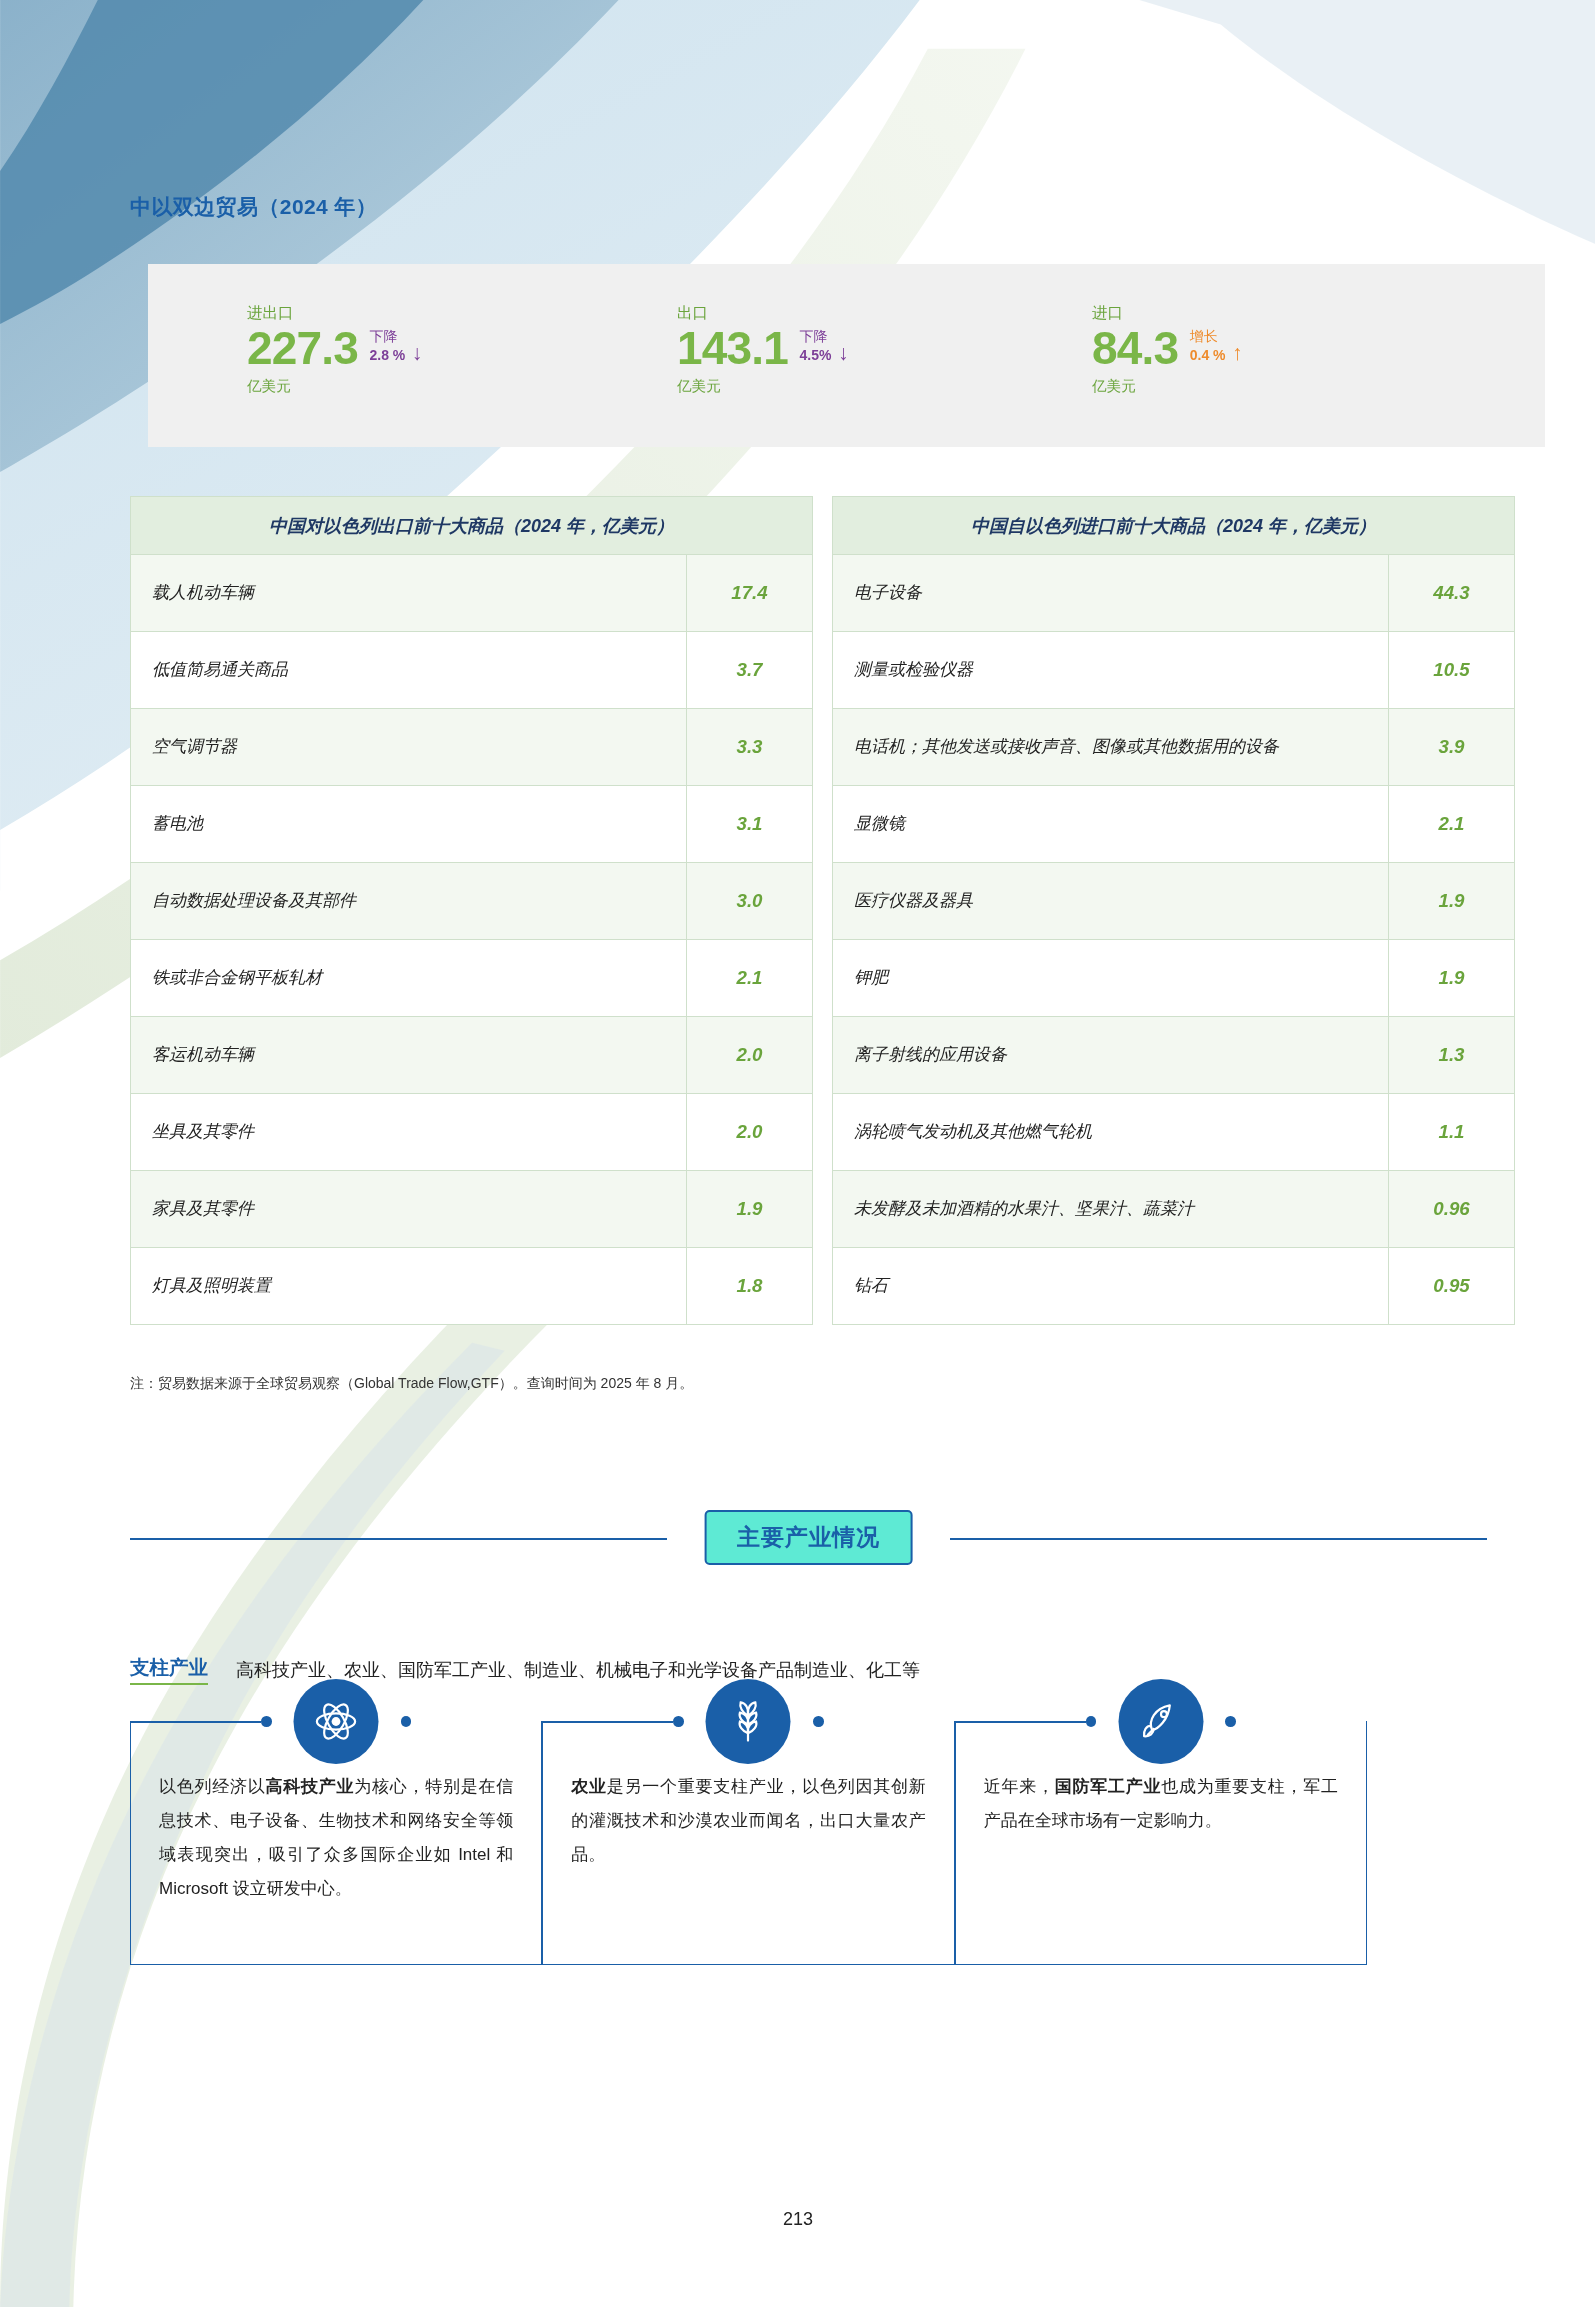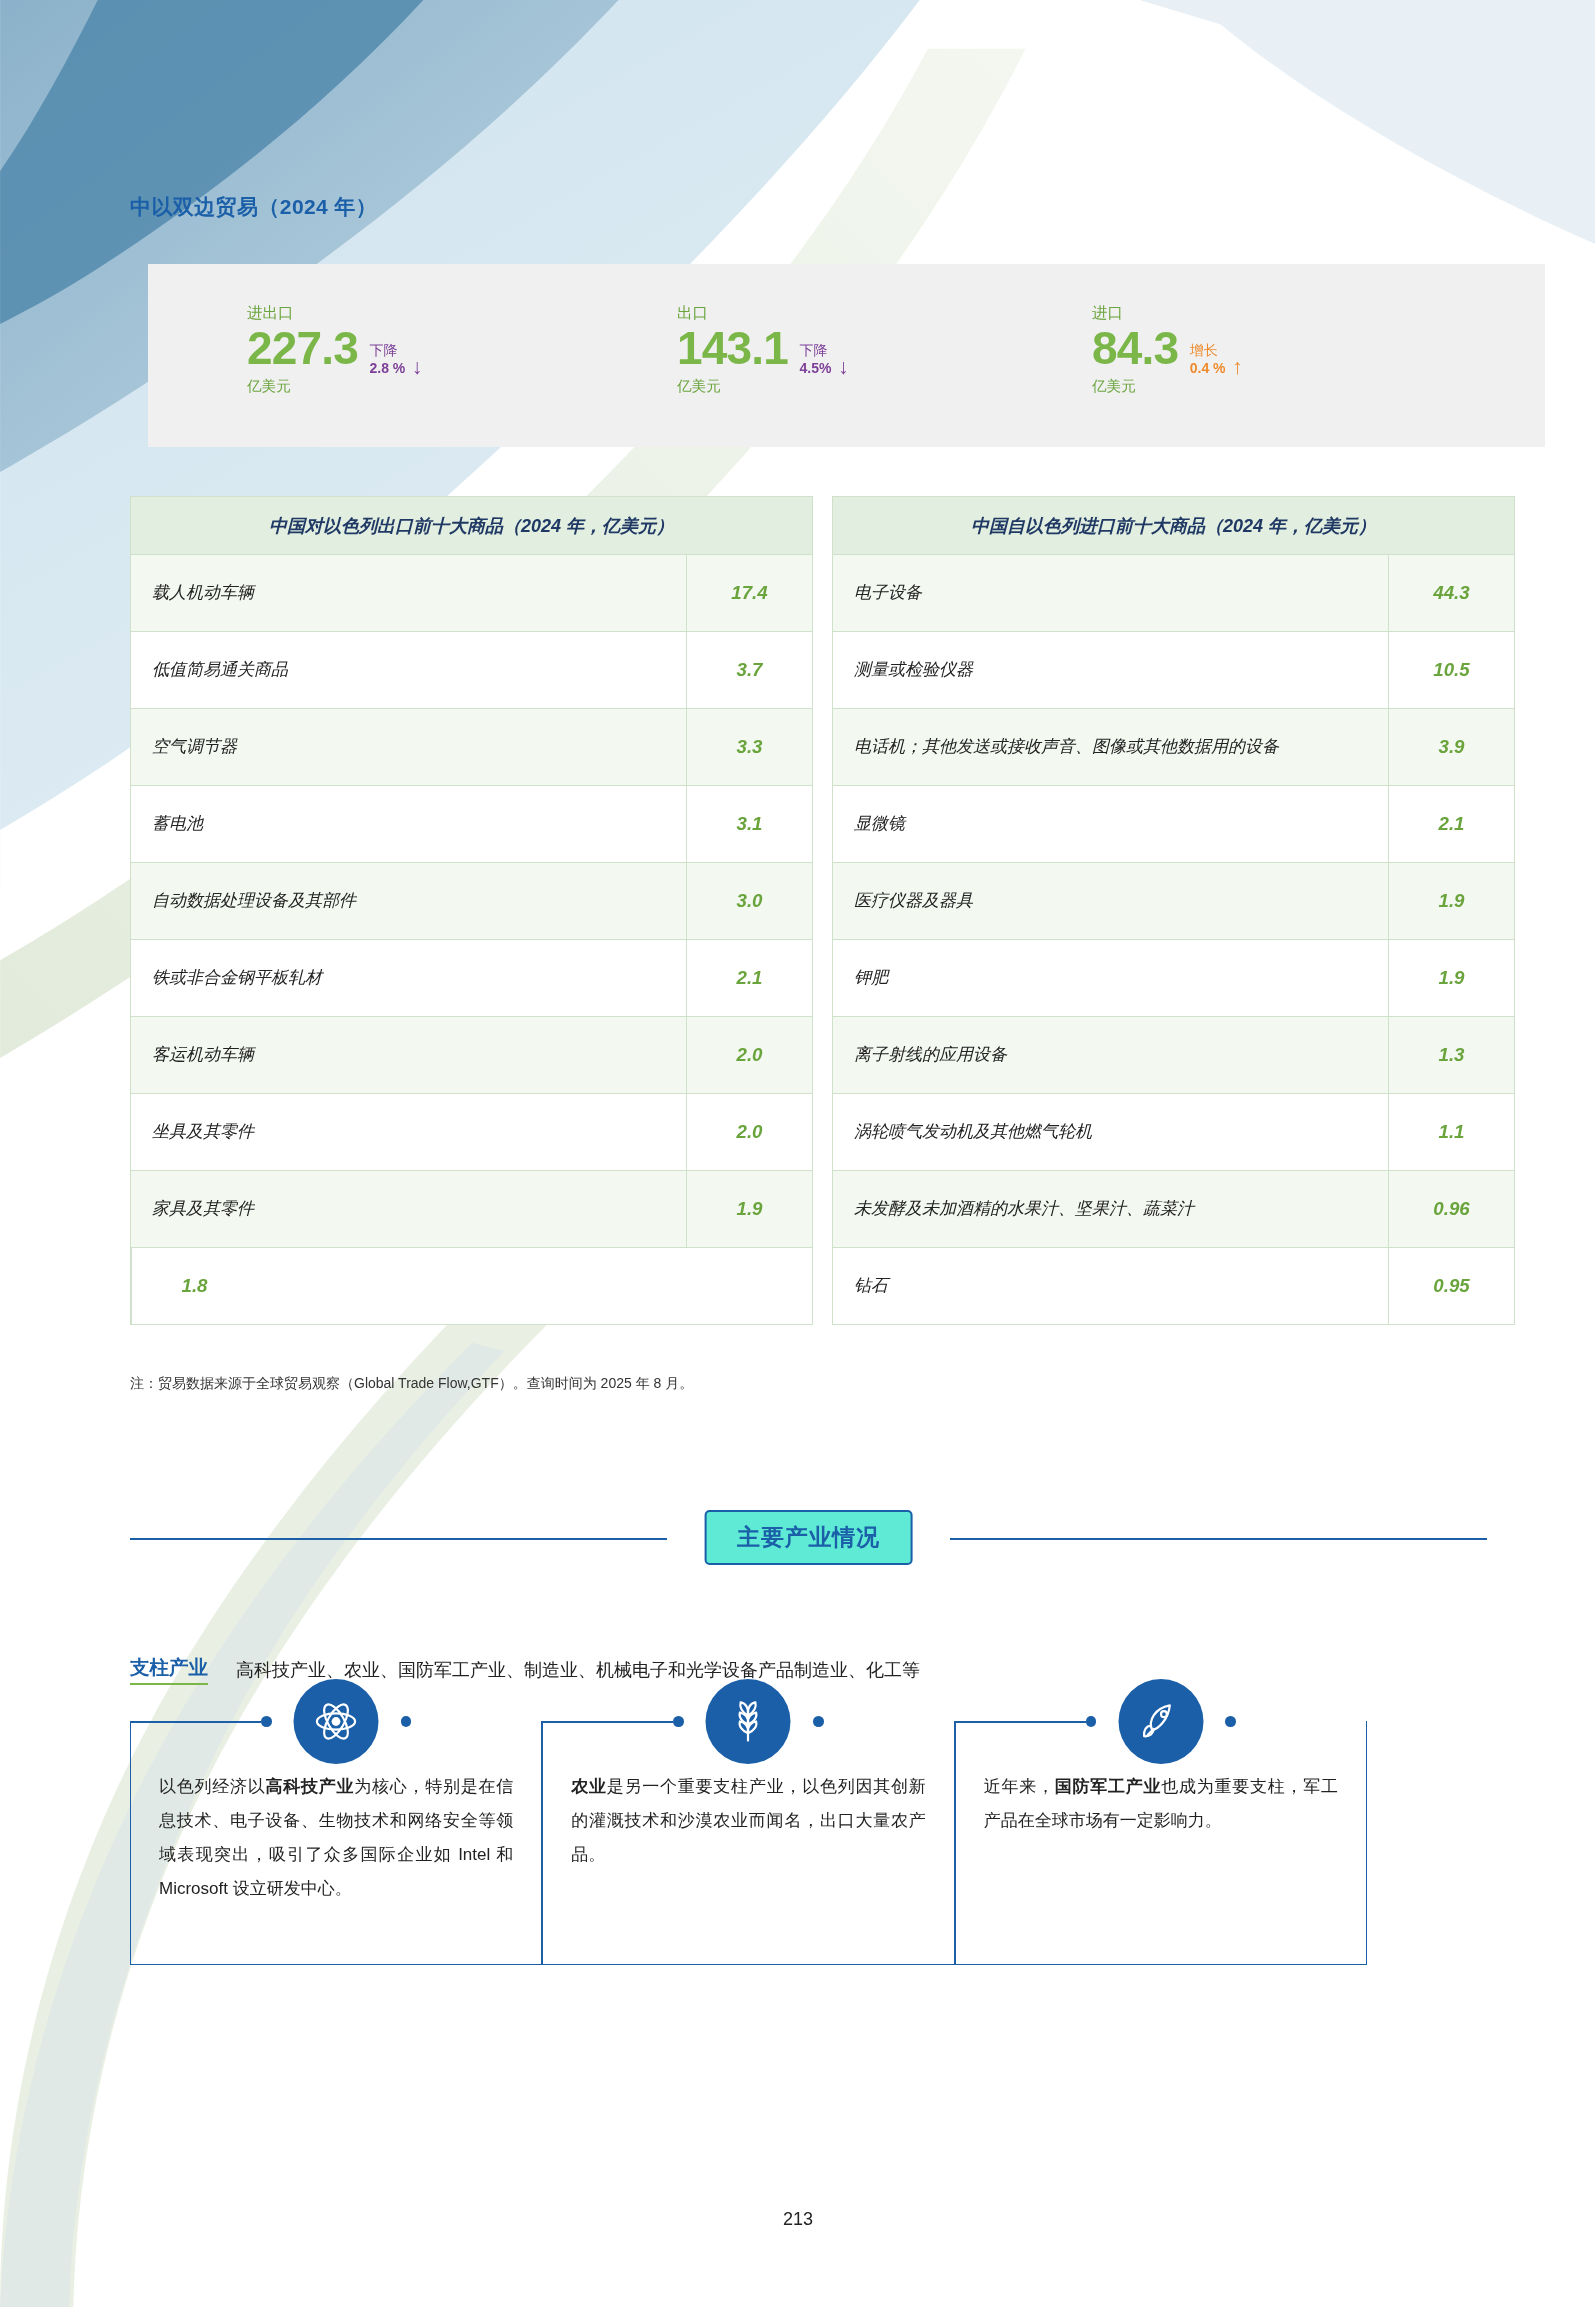--- a/index.html
+++ b/index.html
@@ -54,21 +54,21 @@
     position: absolute;
     top: 39px;
   }
   .stat .label {
     font-size: 15.5px;
     color: #6aa43c;
     margin-bottom: 3.3px;
   }
   .stat .valrow {
     display: flex;
-    align-items: center;
+    align-items: flex-start;
   }
   .stat .value {
     font-size: 46px;
     font-weight: bold;
     color: #7ab648;
     line-height: 0.95;
     letter-spacing: -0.8px;
   }
   .stat .unit {
     font-size: 14.6px;
@@ -401,20 +401,21 @@
       </div>
     <div class="row">
         <div class="c-name">坐具及其零件</div>
         <div class="c-val">2.0</div>
       </div>
     <div class="row">
         <div class="c-name">家具及其零件</div>
         <div class="c-val">1.9</div>
       </div>
     <div class="row">
+        <div class="c-name">灯具及照明装置</div>
         <div class="c-val">1.8</div>
       </div>
   </div>
 
   <div class="tbl right">
     <div class="thead">中国自以色列进口前十大商品（2024 年，亿美元）</div>
     <div class="row">
         <div class="c-name">电子设备</div>
         <div class="c-val">44.3</div>
       </div>

